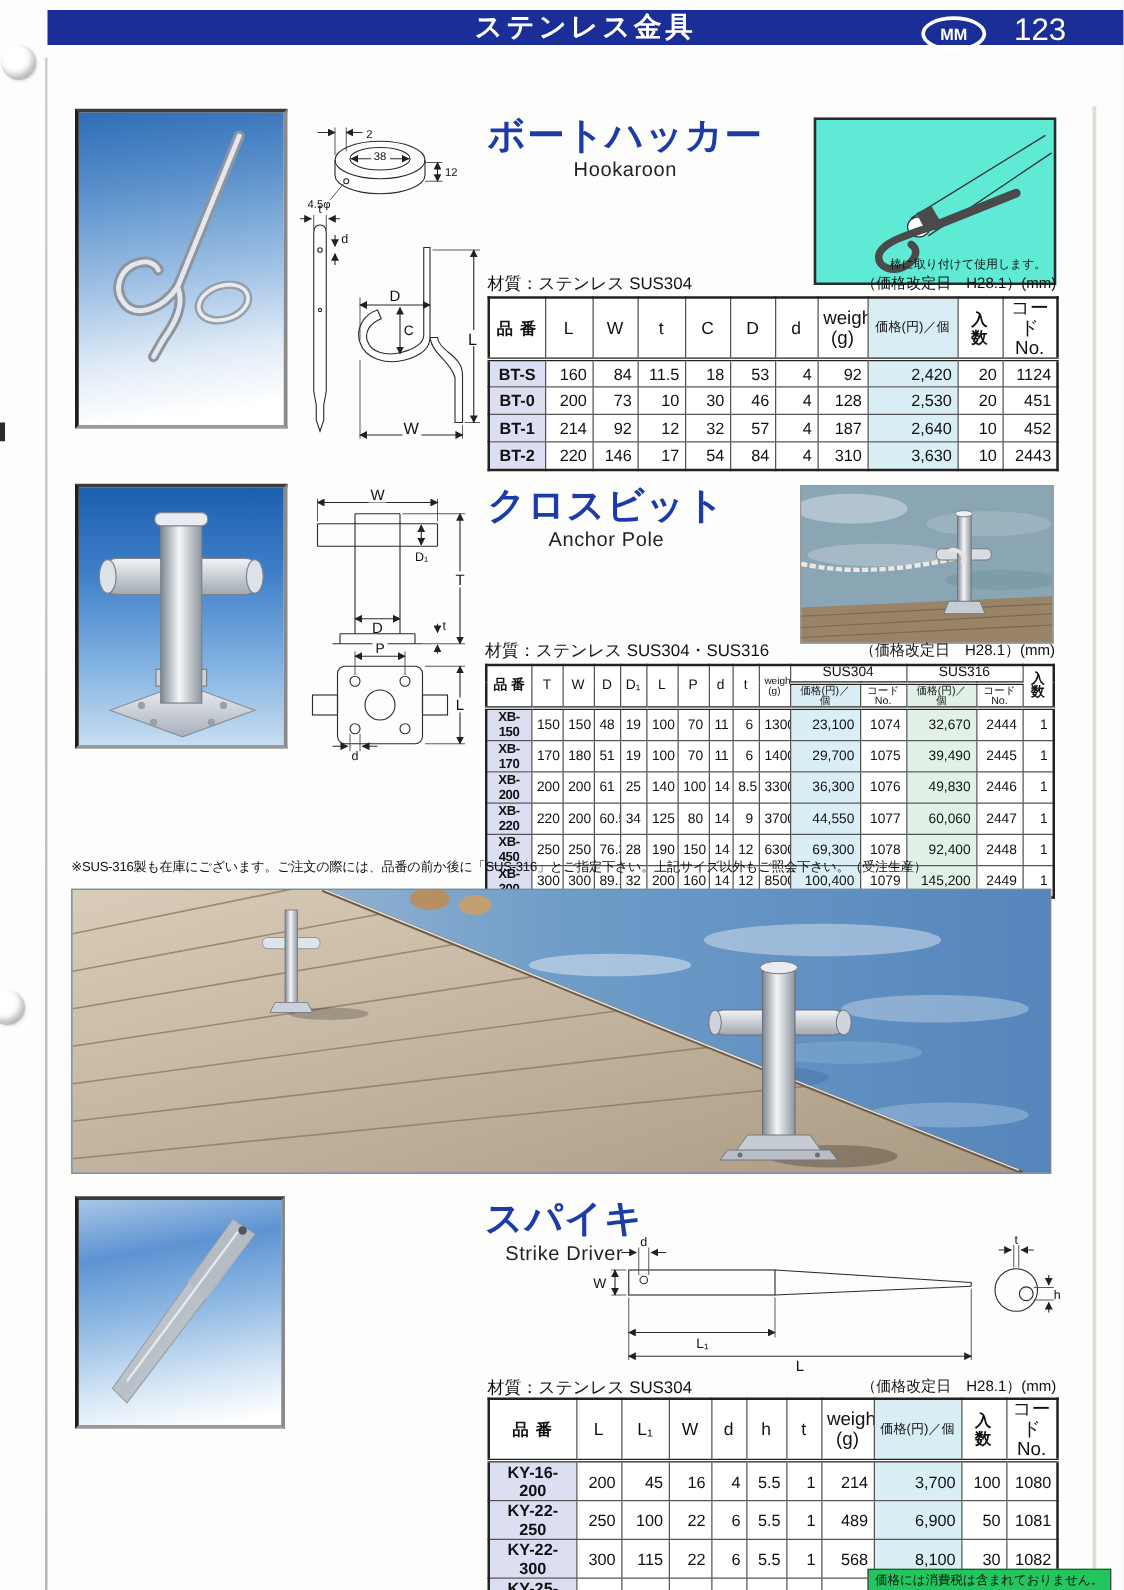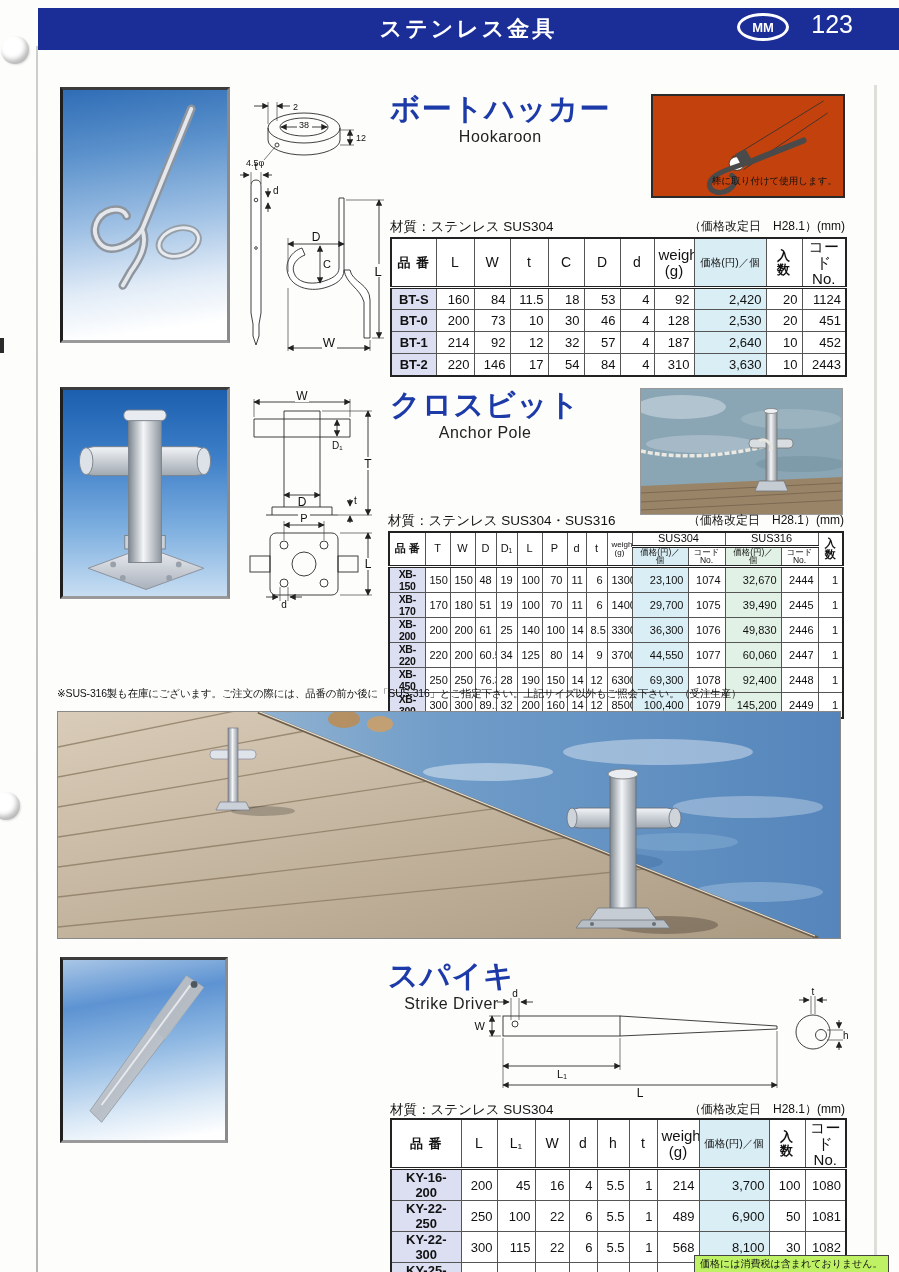--- a/index.html
+++ b/index.html
@@ -1,21 +1,21 @@
 <!DOCTYPE html>
 <html><head>
 <meta charset="utf-8">
 <style>
   html,body{margin:0;padding:0;background:#e9e9e7;}
   .page{position:relative;width:899px;height:1272px;background:#fdfdfb;overflow:hidden;
         font-family:"Liberation Sans","DejaVu Sans",sans-serif;color:#111;}
   .abs{position:absolute;}
 
   
-  .topbar{position:absolute;left:38px;top:8px;width:861px;height:42px;background:#1b2d96;
+  .topbar{position:absolute;left:38px;top:8px;width:861px;height:28px;background:#1b2d96;
           display:flex;align-items:center;}
   .topbar-title{position:absolute;left:0;right:0;text-align:center;color:#fff;
           font-size:22px;font-weight:bold;letter-spacing:3px;}
   .mm-logo{position:absolute;right:110px;top:5px;width:46px;height:22px;border:3px solid #fff;
           border-radius:50%/50%;display:flex;align-items:center;justify-content:center;
           color:#fff;font-weight:bold;font-size:13px;letter-spacing:0;}
   .page-num{position:absolute;right:46px;top:2px;color:#fff;font-size:25px;}
 
   
   .hole{position:absolute;width:28px;height:28px;border-radius:50%;background:#fff;
@@ -45,22 +45,22 @@
   .dim text{stroke:none;fill:#111;font-family:"Liberation Sans","DejaVu Sans",sans-serif;}
   .dim .bgw{fill:#fdfdfb;stroke:none;}
   .dim .solid{fill:#fff;}
 
   
   .ptitle{position:absolute;}
   .ptitle .jp{font-size:30px;font-weight:bold;color:#1d3ba8;letter-spacing:1px;line-height:1.05;}
   .ptitle .en{font-size:16px;color:#222;margin-top:3px;letter-spacing:.5px;text-align:center;}
 
   
-  .usage-box{position:absolute;left:651px;top:94px;width:194px;height:104px;border:2px solid #2a2a2a;
-      background:#c2410c;box-sizing:border-box;}
+  .usage-box{position:absolute;left:651px;top:94px;width:194px;height:134px;border:2px solid #2a2a2a;
+      background:#5eead4;box-sizing:border-box;}
   .usage-box svg{display:block;width:100%;height:100%;}
 
   
   .matrow{position:absolute;display:flex;justify-content:space-between;}
   .matrow .mat{font-size:13.5px;color:#111;}
   .matrow .rev{font-size:12px;color:#111;}
 
   
   table.spec{position:absolute;border-collapse:collapse;table-layout:fixed;background:#fff;
       border:2px solid #222;font-family:"Liberation Sans","DejaVu Sans",sans-serif;}
@@ -82,21 +82,21 @@
   #t2 th.tiny{font-size:8px;}
   #t2 th.sub{font-size:8.5px;}
   #t2 th.p304{background:#d9edf4;}
   #t2 th.p316{background:#e1f1e5;}
   #t2 td{height:19px;font-size:11px;}
   #t2 td:first-child{font-size:10.5px;letter-spacing:-.3px;}
   #t2 td:nth-child(11){background:#daeef5;}
   #t2 td:nth-child(13){background:#e1f1e5;}
 
   .footnote{position:absolute;left:57px;top:687px;font-size:10.5px;color:#111;letter-spacing:-.2px;}
-  .taxnote{position:absolute;left:694px;top:1255px;border:1px solid #444;background:#bef264;
+  .taxnote{position:absolute;left:694px;top:1255px;border:1px solid #444;background:#22c55e;
       font-size:10px;padding:1px 5px;color:#111;}
   .usage-caption{position:absolute;right:6px;bottom:8px;font-size:9.5px;color:#111;}
 </style>
 </head>
 <body>
 
 <div class="page">
 
   <svg width="0" height="0" style="position:absolute">
     <defs>

